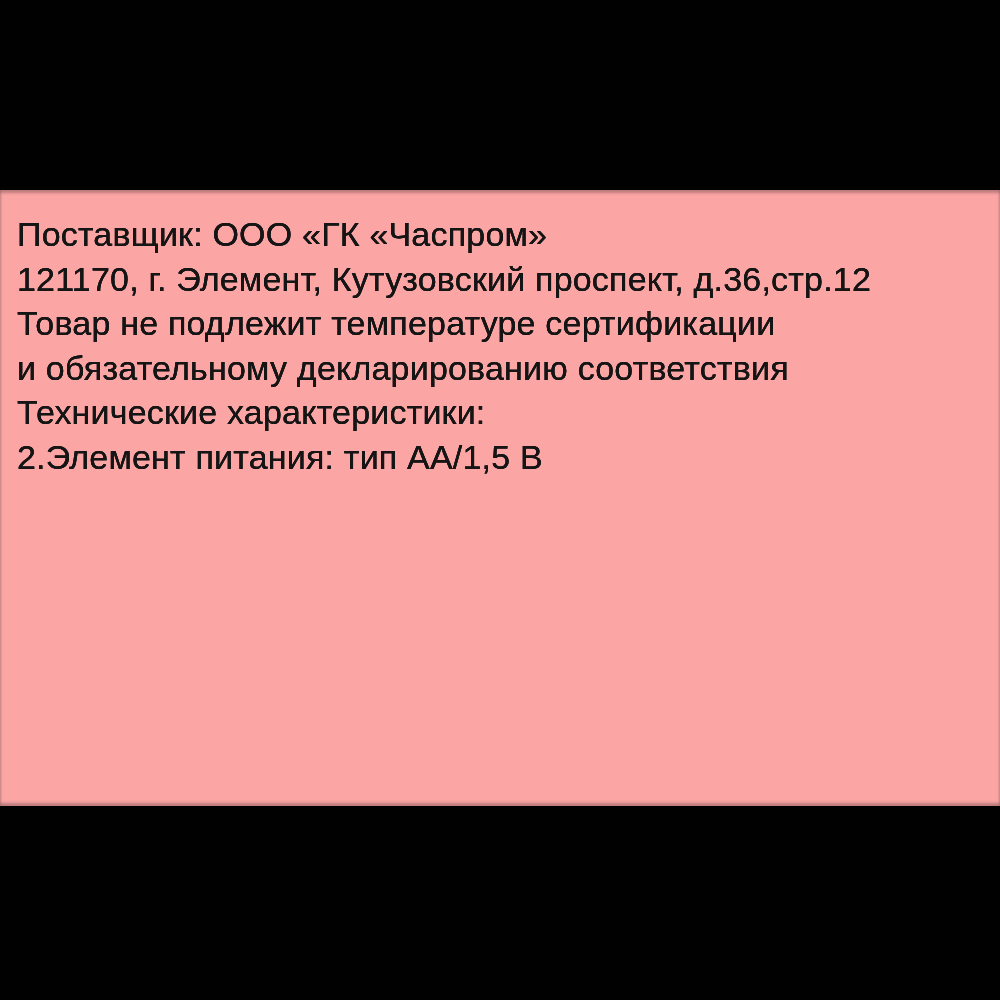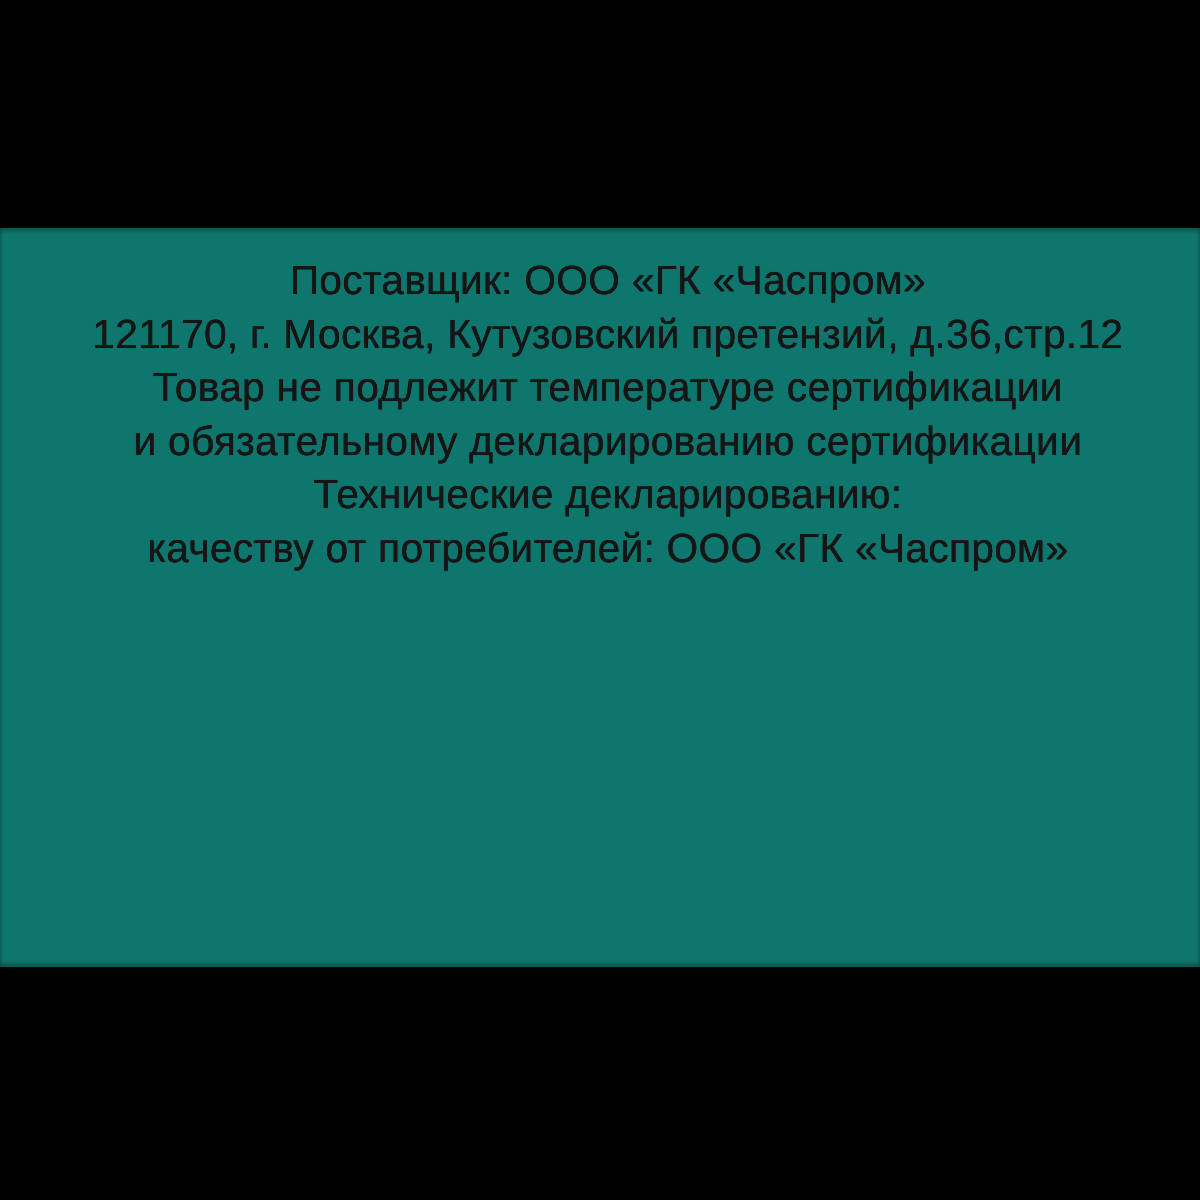--- a/index.html
+++ b/index.html
@@ -35,23 +35,22 @@
     width: 100%;
     height: 194px;
     background: #010101;
   }
   .label-area {
     position: absolute;
     left: 0;
     top: 190px;
     width: 100%;
     height: 616px;
-    background: #0f766e;
+    background: #fca5a5;
     box-shadow: inset 0 3px 3px rgba(0,0,0,0.25), inset 0 -3px 3px rgba(0,0,0,0.25);
-    text-align: center;
   }
   .text-block {
     position: absolute;
     left: 17px;
     top: 22px;
     right: 4px;
   }
   .line {
     font-size: 34px;
     line-height: 44.6px;
@@ -66,23 +65,23 @@
 </head>
 <body>
 
 <div class="photo-frame">
 
   <div class="black-band-top"></div>
 
   <div class="label-area">
     <div class="text-block">
       <div class="line">Поставщик: ООО «ГК «Часпром»</div>
-      <div class="line">121170, г. Москва, Кутузовский претензий, д.36,стр.12</div>
+      <div class="line">121170, г. Элемент, Кутузовский проспект, д.36,стр.12</div>
       <div class="line">Товар не подлежит температуре сертификации</div>
-      <div class="line">и обязательному декларированию сертификации</div>
-      <div class="line">Технические декларированию:</div>
-      <div class="line">качеству от потребителей: ООО «ГК «Часпром»</div>
+      <div class="line">и обязательному декларированию соответствия</div>
+      <div class="line">Технические характеристики:</div>
+      <div class="line">2.Элемент питания: тип АА/1,5 В</div>
     </div>
   </div>
 
   <div class="black-band-bottom"></div>
 
 </div>
 
 </body></html>

